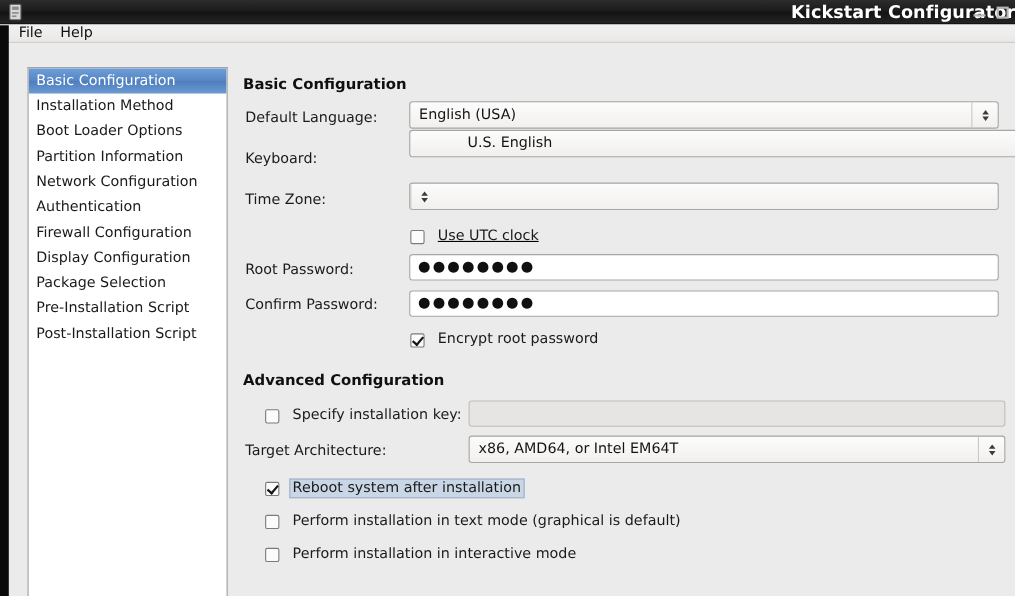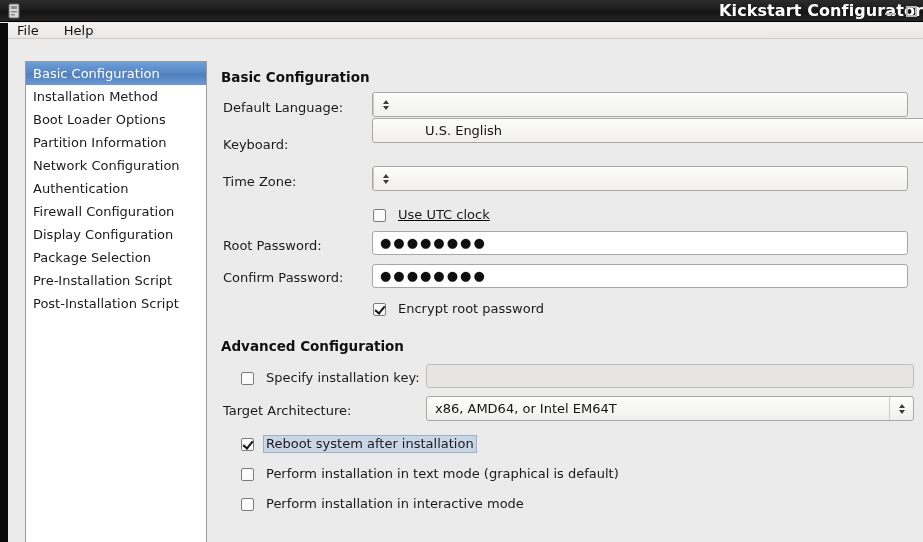--- a/index.html
+++ b/index.html
@@ -60,21 +60,20 @@
   }
 
   
   .menubar {
     position: absolute; left: 0; top: 23px;
     width: 923px; height: 16px;
     background: linear-gradient(to bottom, #f3f2f1 0%, #e9e8e6 100%);
     border-bottom: 1px solid #cfcdc9;
     display: flex; align-items: center;
     padding-left: 9px;
-    gap: 9px;
   }
   .menu-item {
     font-size: 13px;
     color: #121212;
     padding: 2px 8px;
     line-height: 17px;
     cursor: default;
   }
 
   
@@ -276,20 +275,21 @@
       <div class="side-item">Pre-Installation Script</div>
       <div class="side-item">Post-Installation Script</div>
     </div>
 
     <div class="main">
 
       <div class="section-title st-basic">Basic Configuration</div>
 
       <div class="form-label" style="left:9px; top:52px;">Default Language:</div>
       <div class="combo" style="left:158px; top:44px; width:536px;">
+        <div class="combo-val">English (USA)</div>
         <div class="combo-arrow">
             <i class="up"></i>
             <i class="down"></i>
           </div>
       </div>
 
       <div class="form-label" style="left:9px; top:89px;">Keyboard:</div>
       <div class="combo" style="left:158px; top:70px; width:620px;padding-left:44px;">
         <div class="combo-val">U.S. English</div>
         <div class="combo-arrow">

